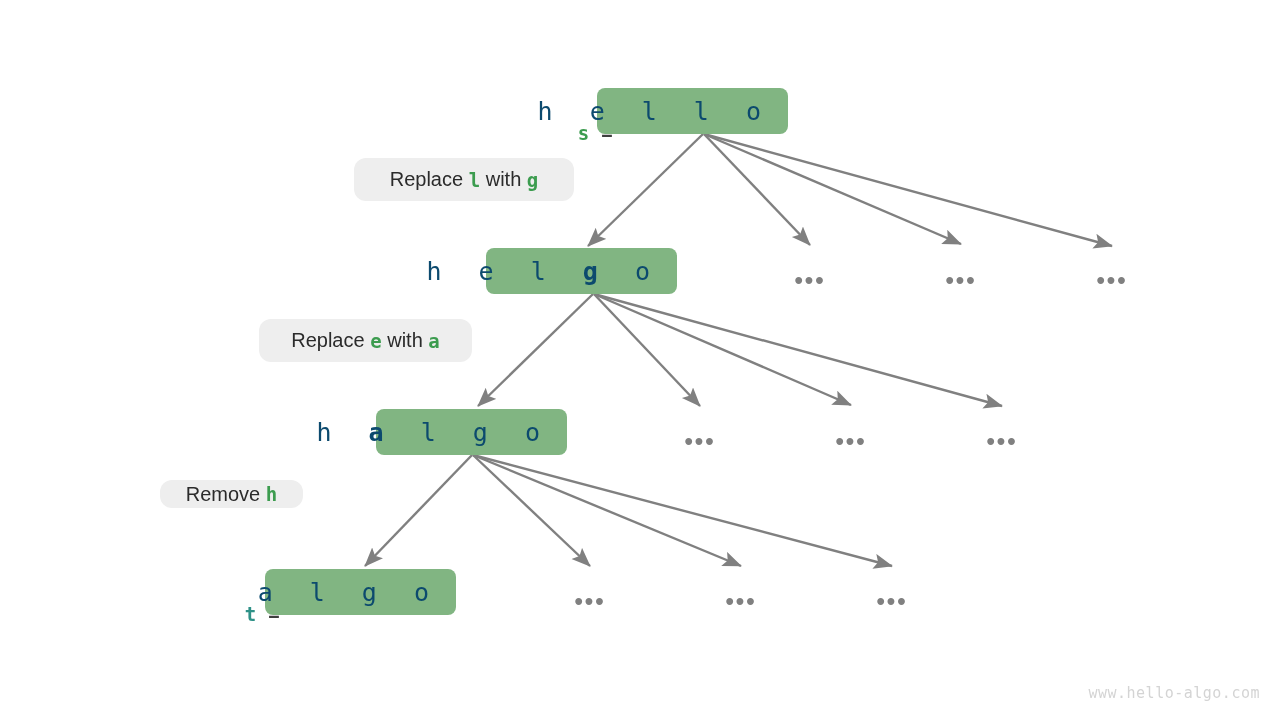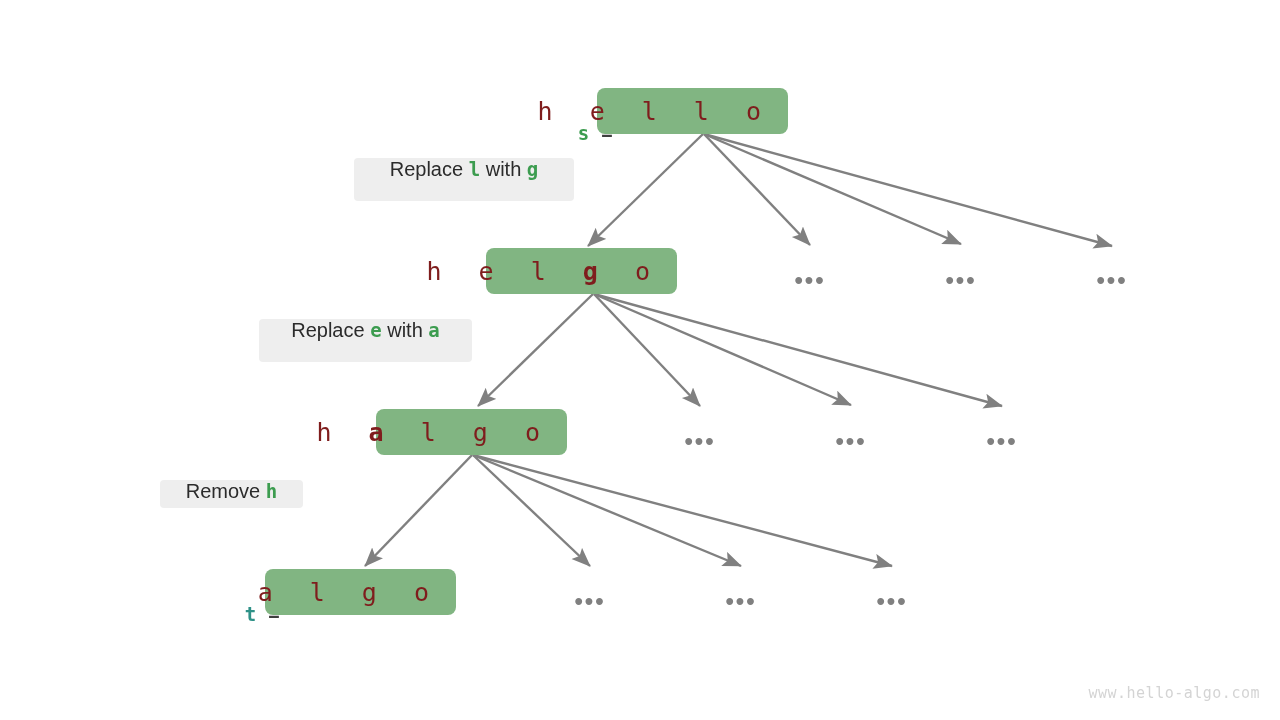--- a/index.html
+++ b/index.html
@@ -21,21 +21,21 @@
     top: 0;
     width: 1280px;
     height: 720px;
     pointer-events: none;
   }
   .str-box {
     position: absolute;
     box-sizing: border-box;
     background: #81B582;
     border-radius: 8px;
-    color: #7f1d1d;
+    color: #0c4a6e;
     font-family: "DejaVu Sans Mono", "Liberation Mono", monospace;
     font-size: 25px;
     letter-spacing: 11px;
     display: flex;
     align-items: center;
     justify-content: flex-end;
     padding-right: 16px;
     white-space: pre;
   }
   .str-box .ch-hl {
@@ -47,25 +47,26 @@
     font-size: 19px;
     font-weight: bold;
     white-space: pre;
   }
   .var-name { }
   .var-eq { color: #3f3f3f; }
   .op-label {
     position: absolute;
     box-sizing: border-box;
     background: #eeeeee;
-    border-radius: 4px;
+    border-radius: 12px;
     color: #2b2b2b;
     font-family: "Liberation Sans", sans-serif;
     font-size: 20px;
     display: flex;
+    align-items: center;
     justify-content: center;
     padding: 0 20px;
     white-space: pre;
   }
   .op-label .mono-hl {
     font-family: "DejaVu Sans Mono", "Liberation Mono", monospace;
     font-weight: bold;
     font-size: 19px;
     color: #3c9c4f;
   }

